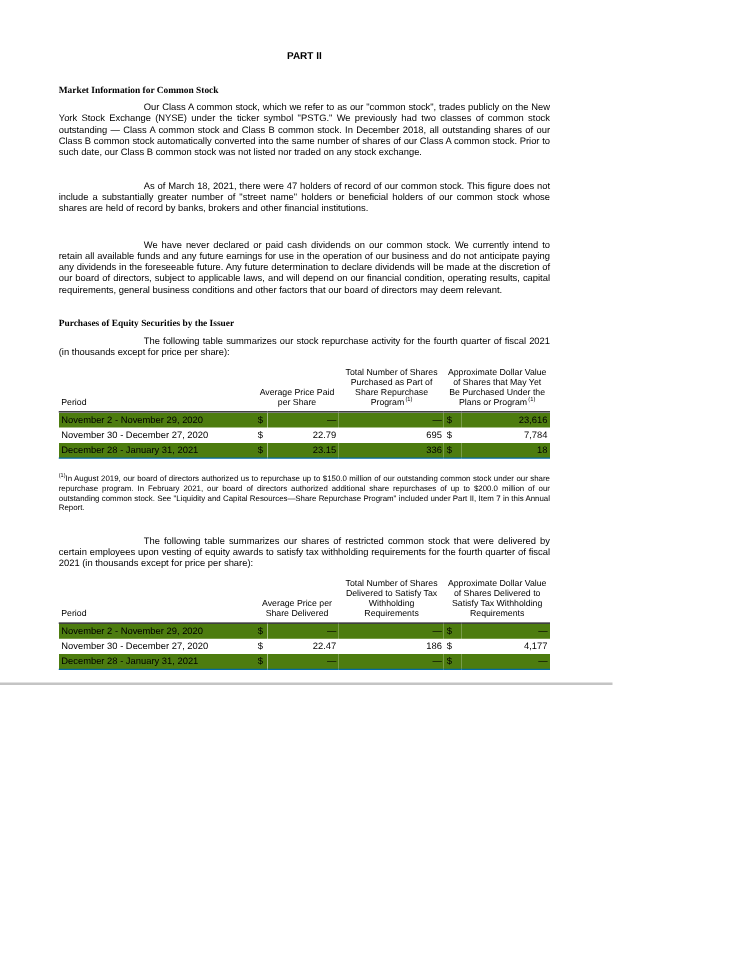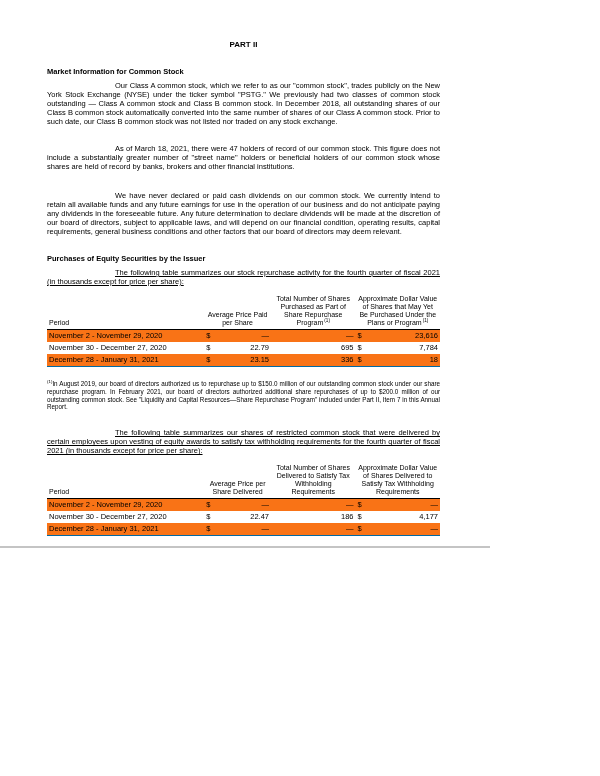--- a/index.html
+++ b/index.html
@@ -25,30 +25,31 @@
     font-weight: bold;
     font-size: 7.5px;
     margin: 0 0 7px 0;
     line-height: 9px;
   }
   .h-section {
     font-weight: bold;
     font-size: 7.5px;
     margin: 0 0 5px 0;
     line-height: 9px;
+    font-family: Liberation Serif, serif;
   }
   .para {
     margin: 0;
     text-align: justify;
     line-height: 9px;
     text-indent: 68px;
   }
   .mb-lg { margin-bottom: 18px; }
   .mb-xl { margin-bottom: 20px; }
-  .mb-tbl { margin-bottom: 9px; text-decoration: underline; }
+  .mb-tbl { margin-bottom: 9px; }
   table.fin {
     width: 100%;
     border-collapse: collapse;
     table-layout: fixed;
     font-size: 7.5px;
   }
   table.fin th {
     font-weight: normal;
     font-size: 7px;
     line-height: 8px;
@@ -60,21 +61,21 @@
   th.h-center { text-align: center; }
   table.fin td {
     padding: 2px 2px;
     line-height: 8px;
     white-space: nowrap;
     overflow: hidden;
   }
   td.c-period { text-align: left; padding-left: 0; }
   td.c-cur { text-align: left; }
   td.c-num { text-align: right; }
-  tr.shade td { background: #f97316; }
+  tr.shade td { background: #4d7c0f; }
   table.fin tbody tr:last-child td { border-bottom: 1px solid #0369a1; }
   sup.fnref {
     font-size: 4.6px;
     vertical-align: super;
     line-height: 0;
     margin-left: 1px;
   }
   .footnote {
     margin: 13px 0 0 0;
     font-size: 6.3px;

